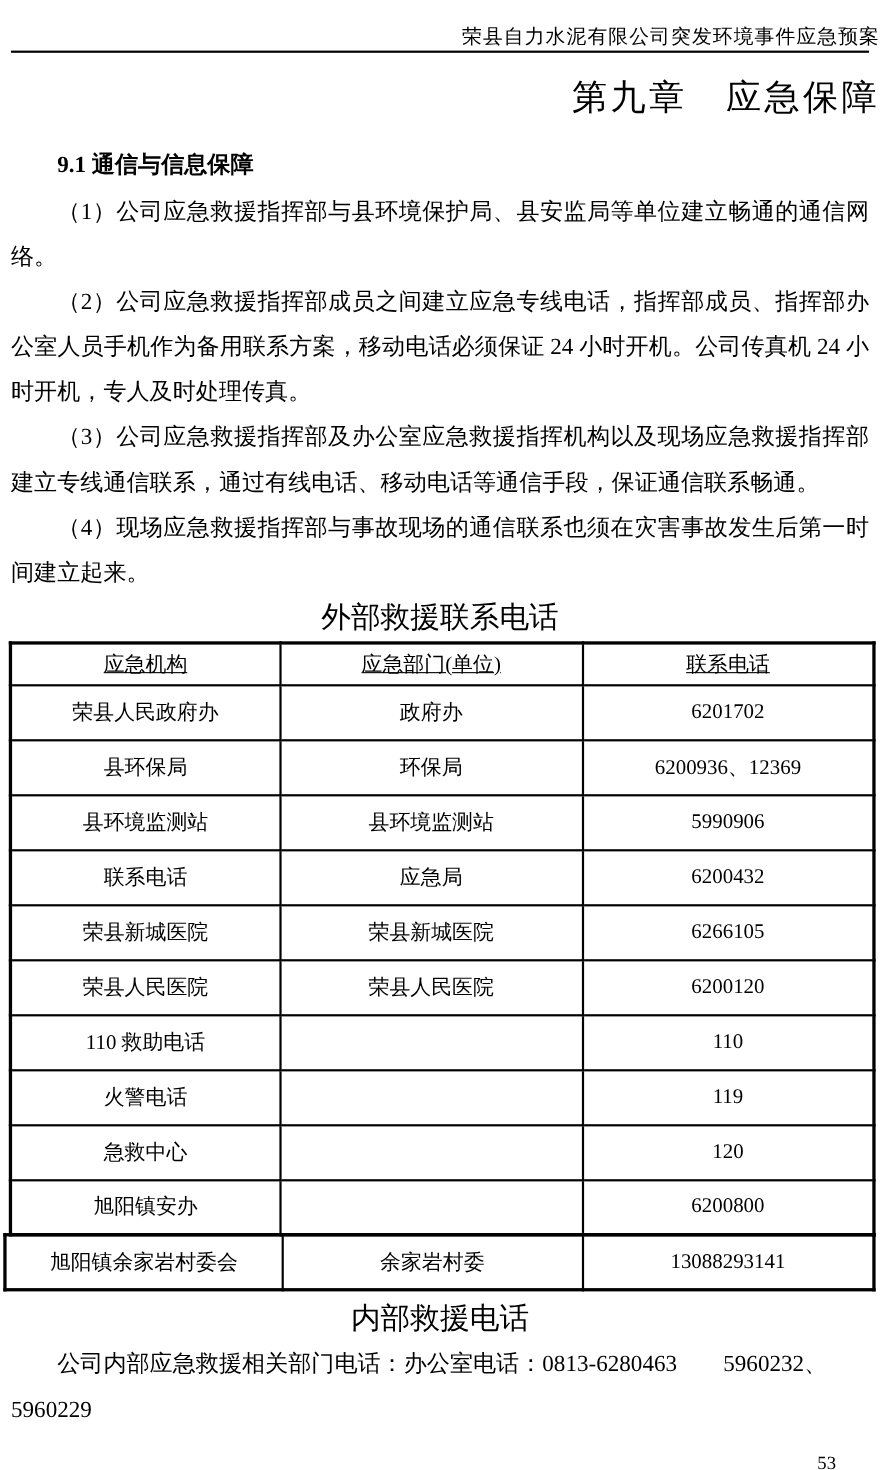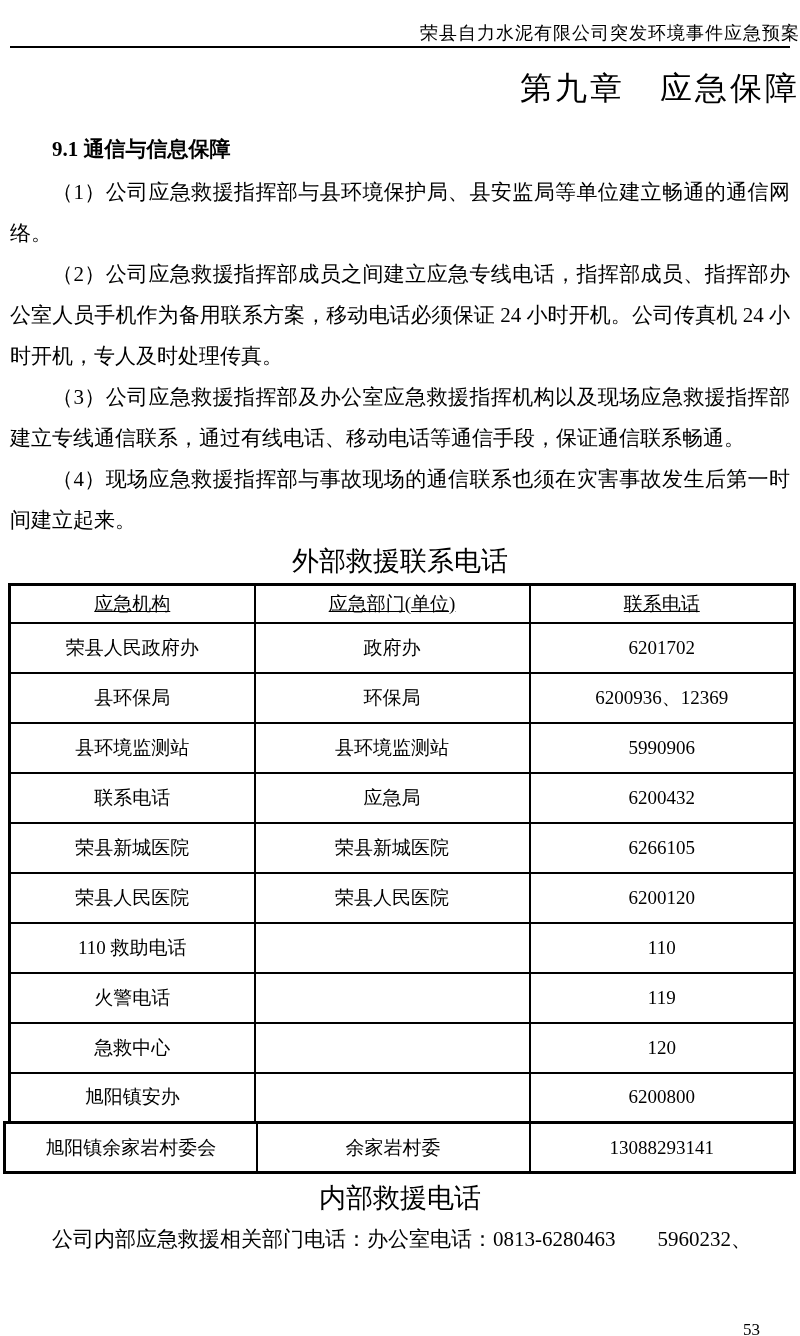--- a/index.html
+++ b/index.html
@@ -185,15 +185,16 @@
       <td>余家岩村委</td>
       <td>13088293141</td>
     </tr>
   </tbody>
 </table>
 
 <div class="table-caption internal-caption">内部救援电话</div>
 
 <div class="internal-text">
   <p class="indent">公司内部应急救援相关部门电话：办公室电话：0813-6280463　　5960232、</p>
+  <p>5960229</p>
 </div>
 
 <div class="page-number">53</div>
 
 </body></html>

